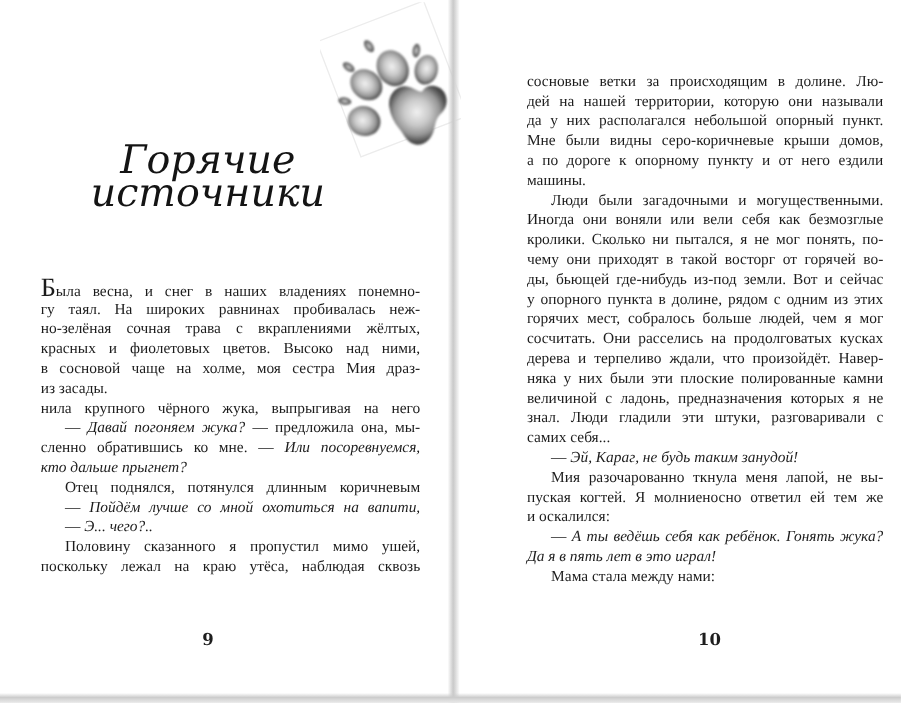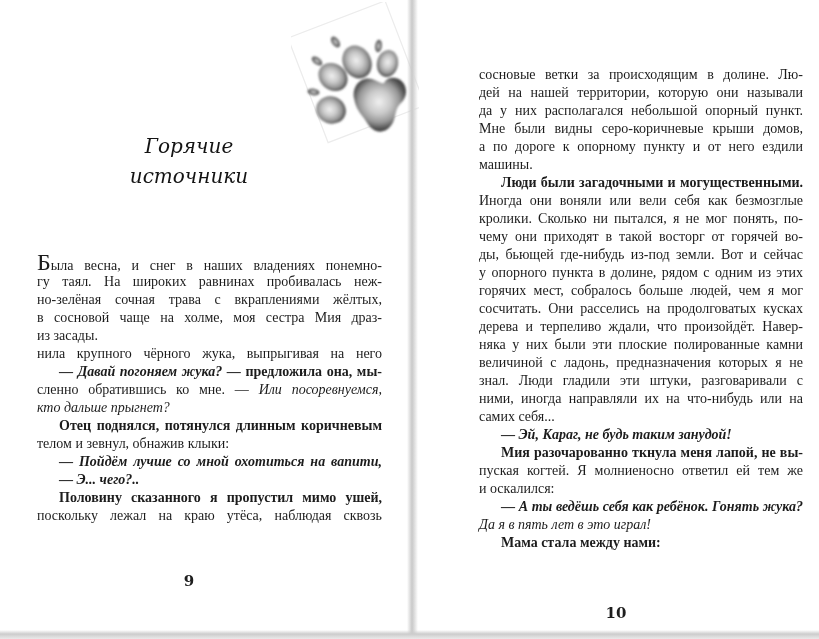--- a/index.html
+++ b/index.html
@@ -18,39 +18,39 @@
   .bottom-edge {
     position:absolute; left:0; bottom:0; width:819px; height:9px;
     background:linear-gradient(to bottom, rgba(255,255,255,0) 0%, #cccccc 45%, #dddddd 75%, #e9e9e9 100%);
   }
 
   .paw { position:absolute; left:291px; top:2px; }
 
   .chapter-title {
     position:absolute; left:36px; top:131px; width:306px; text-align:center;
     font-family:"DejaVu Serif", serif; font-style:italic;
-    font-size:20px; line-height:30px; color:#141414;
+    font-size:36px; line-height:30px; color:#141414;
   }
 
   .body-text { position:absolute; font-size:14px; line-height:18px; }
   #left-body  { left:37px; top:255px; width:345px; }
   #right-body { left:61px; top:66px;  width:324px; }
 
   .line { height:18px; text-align:justify; text-align-last:justify; }
   .line.end { text-align-last:left; }
-  .line.indent { text-indent:22px;font-weight:bold; }
+  .line.indent { text-indent:22px; }
   .it { font-style:italic; }
   .initial { font-size:24px; line-height:14px; }
 
   .pagenum {
     position:absolute; top:572px; text-align:center;
     font-family:"DejaVu Serif", serif; font-weight:bold; font-size:15px; color:#1e1e1e;
   }
   #pn-left  { left:36px; width:306px; }
-  #pn-right { left:48px; width:300px;margin-top:32px; }
+  #pn-right { left:77px; width:300px; }
 </style>
 </head>
 <body>
 
 <div class="spread">
 
   <div class="page left">
 
     <svg class="paw" width="128" height="146" viewBox="0 0 128 146">
       <defs>
@@ -95,28 +95,28 @@
 
     <div class="chapter-title">
       <div>Горячие</div>
       <div>источники</div>
     </div>
 
     <div class="body-text" id="left-body">
         <div class="line"><span class="initial">Б</span><span>ыла весна, и снег в наших владениях понемно-</span></div>
         <div class="line"><span>гу таял. На широких равнинах пробивалась неж-</span></div>
         <div class="line"><span>но-зелёная сочная трава с вкраплениями жёлтых,</span></div>
+        <div class="line"><span>красных и фиолетовых цветов. Высоко над ними,</span></div>
         <div class="line"><span>в сосновой чаще на холме, моя сестра Мия драз-</span></div>
         <div class="line end"><span>из засады.</span></div>
         <div class="line"><span>нила крупного чёрного жука, выпрыгивая на него</span></div>
         <div class="line indent"><span>— </span><span class="it">Давай погоняем жука?</span><span> — предложила она, мы-</span></div>
         <div class="line"><span>сленно обратившись ко мне. — </span><span class="it">Или посоревнуемся,</span></div>
         <div class="line end"><span class="it">кто дальше прыгнет?</span></div>
         <div class="line indent"><span>Отец поднялся, потянулся длинным коричневым</span></div>
-        <div class="line end"><span>телом и зевнул, обнажив клыки:</span></div>
         <div class="line indent"><span>— </span><span class="it">Пойдём лучше со мной охотиться на вапити,</span></div>
         <div class="line indent end"><span>— </span><span class="it">Э... чего?..</span></div>
         <div class="line indent"><span>Половину сказанного я пропустил мимо ушей,</span></div>
         <div class="line"><span>поскольку лежал на краю утёса, наблюдая сквозь</span></div>
       </div>
 
     <div class="pagenum" id="pn-left">9</div>
   </div>
 
   <div class="page right">
@@ -132,21 +132,20 @@
         <div class="line"><span>кролики. Сколько ни пытался, я не мог понять, по-</span></div>
         <div class="line"><span>чему они приходят в такой восторг от горячей во-</span></div>
         <div class="line"><span>ды, бьющей где-нибудь из-под земли. Вот и сейчас</span></div>
         <div class="line"><span>у опорного пункта в долине, рядом с одним из этих</span></div>
         <div class="line"><span>горячих мест, собралось больше людей, чем я мог</span></div>
         <div class="line"><span>сосчитать. Они расселись на продолговатых кусках</span></div>
         <div class="line"><span>дерева и терпеливо ждали, что произойдёт. Навер-</span></div>
         <div class="line"><span>няка у них были эти плоские полированные камни</span></div>
         <div class="line"><span>величиной с ладонь, предназначения которых я не</span></div>
         <div class="line"><span>знал. Люди гладили эти штуки, разговаривали с</span></div>
-        <div class="line"><span>ними, иногда направляли их на что-нибудь или на</span></div>
         <div class="line end"><span>самих себя...</span></div>
         <div class="line indent end"><span>— </span><span class="it">Эй, Караг, не будь таким занудой!</span></div>
         <div class="line indent"><span>Мия разочарованно ткнула меня лапой, не вы-</span></div>
         <div class="line"><span>пуская когтей. Я молниеносно ответил ей тем же</span></div>
         <div class="line end"><span>и оскалился:</span></div>
         <div class="line indent"><span>— </span><span class="it">А ты ведёшь себя как ребёнок. Гонять жука?</span></div>
         <div class="line end"><span class="it">Да я в пять лет в это играл!</span></div>
         <div class="line indent end"><span>Мама стала между нами:</span></div>
       </div>
     <div class="pagenum" id="pn-right">10</div>

